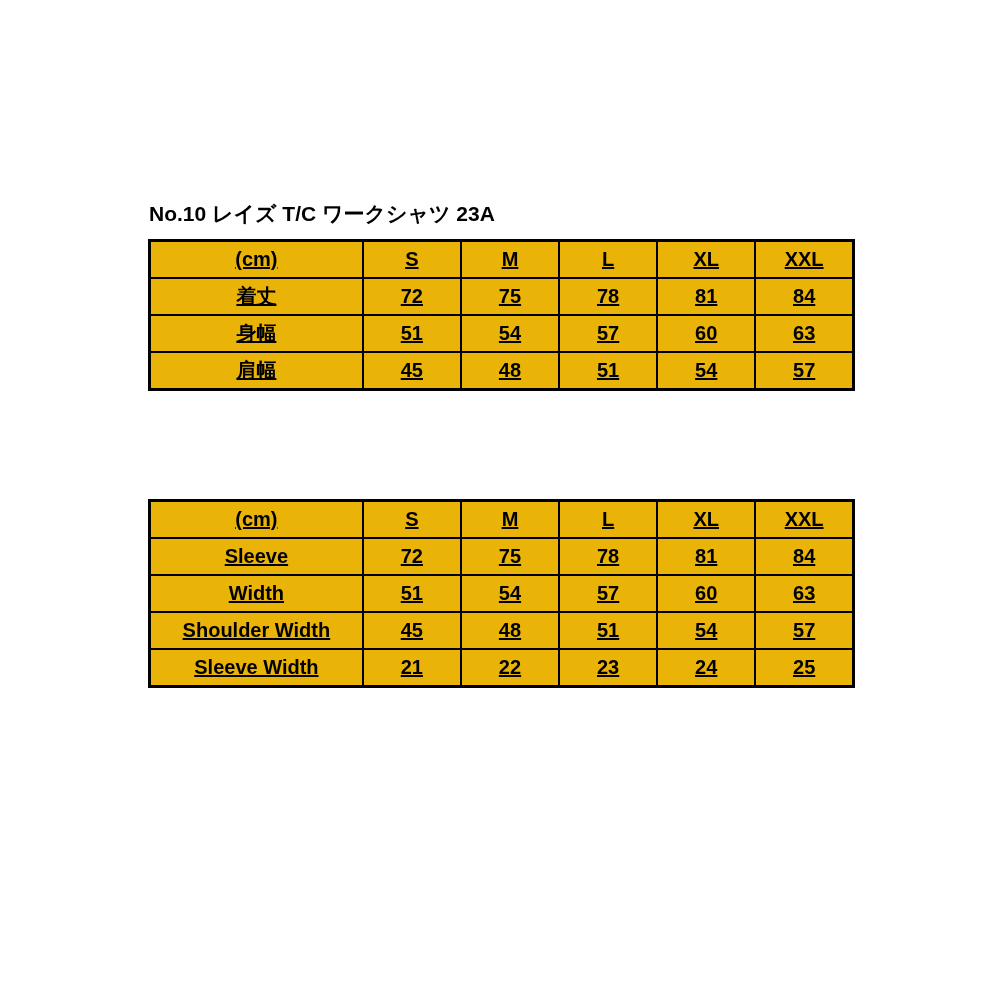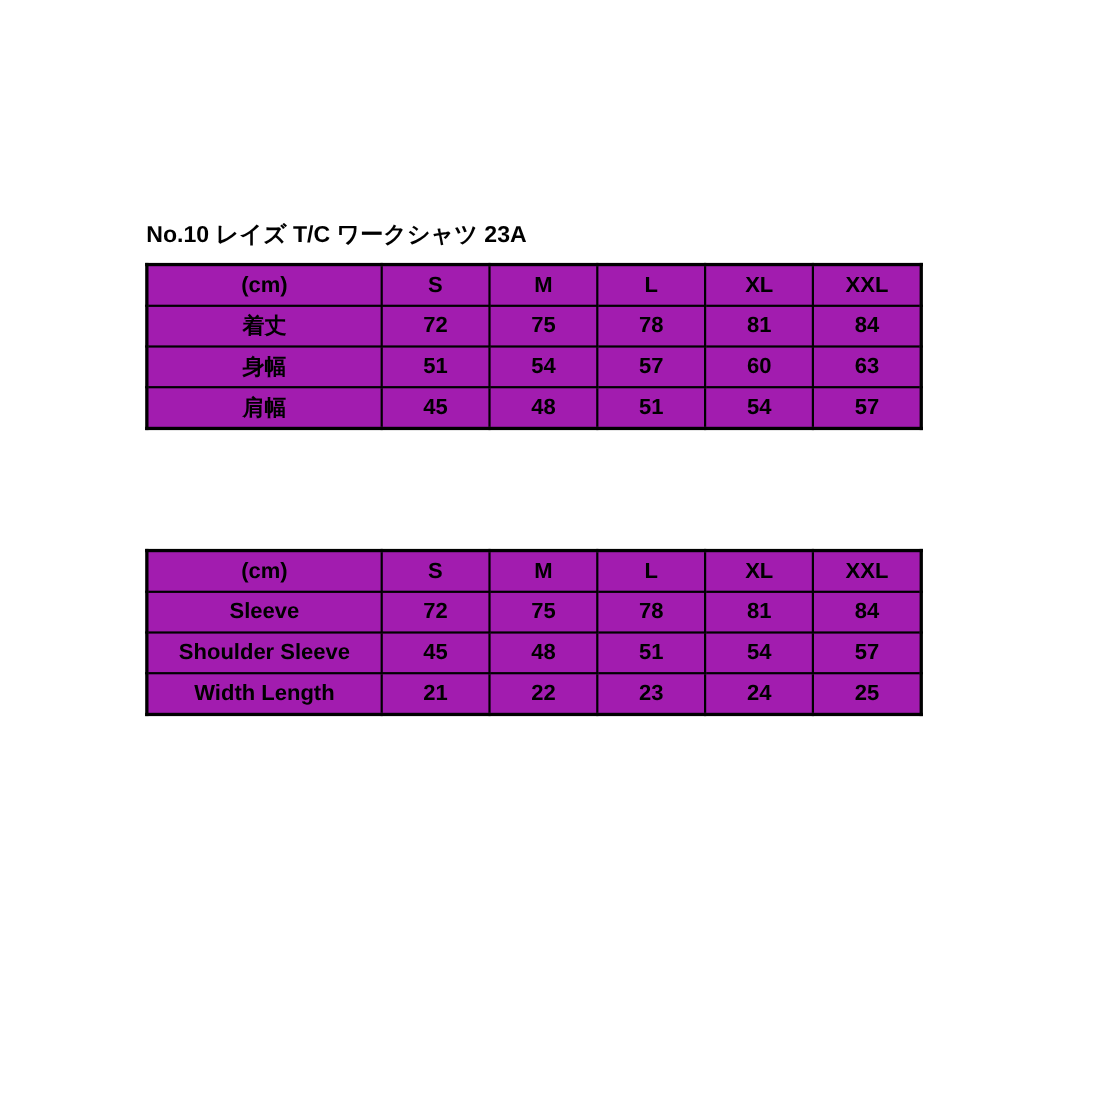--- a/index.html
+++ b/index.html
@@ -11,21 +11,21 @@
     position: relative;
     width: 1000px;
     height: 1000px;
     background: #ffffff;
     font-family: "Liberation Sans", "DejaVu Sans", sans-serif;
     color: #000000;
     overflow: hidden;
   }
   .chart-section {
     position: absolute;
-    left: 132px;
+    left: 148px;
     width: 708px;
   }
   .section-jp { top: 202px; }
   .section-en { top: 499px; }
   .chart-title {
     margin: 0 0 13px 1px;
     font-size: 21px;
     line-height: 24px;
     font-weight: 700;
     color: #000000;
@@ -39,21 +39,22 @@
   }
   .size-table th, .size-table td {
     border: 2px solid #000000;
     height: 35px;
     padding: 0;
     text-align: center;
     vertical-align: middle;
     font-size: 20px;
     font-weight: 700;
     color: #000000;
-    background: #a21caf;
+    background: #eab308;
+    text-decoration: underline;
   }
   .col-label { width: 213px; }
   .col-size  { width: 98px; }
 </style>
 </head>
 <body>
 
 <div class="page">
 
   <div class="chart-section section-jp">
@@ -129,29 +130,37 @@
       <tbody>
         <tr>
           <td>Sleeve</td>
           <td>72</td>
           <td>75</td>
           <td>78</td>
           <td>81</td>
           <td>84</td>
         </tr>
         <tr>
-          <td>Shoulder Sleeve</td>
+          <td>Width</td>
+          <td>51</td>
+          <td>54</td>
+          <td>57</td>
+          <td>60</td>
+          <td>63</td>
+        </tr>
+        <tr>
+          <td>Shoulder Width</td>
           <td>45</td>
           <td>48</td>
           <td>51</td>
           <td>54</td>
           <td>57</td>
         </tr>
         <tr>
-          <td>Width Length</td>
+          <td>Sleeve Width</td>
           <td>21</td>
           <td>22</td>
           <td>23</td>
           <td>24</td>
           <td>25</td>
         </tr>
       </tbody>
     </table>
   </div>
 

